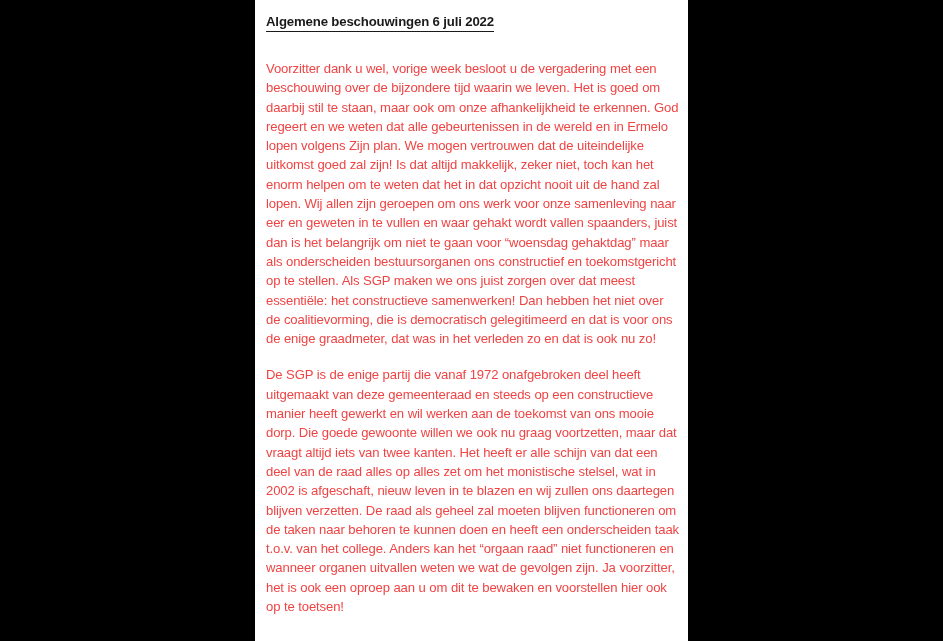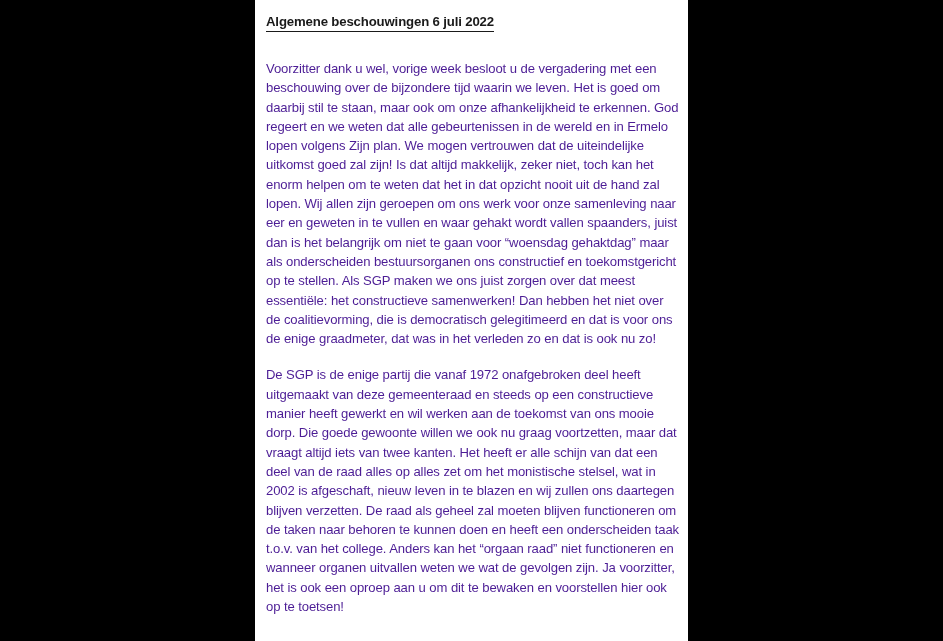--- a/index.html
+++ b/index.html
@@ -62,21 +62,21 @@
     display: inline-block;
     border-bottom: 1.4px solid #1a1a1a;
     padding-bottom: 1px;
     line-height: 17px;
     white-space: nowrap;
   }
 
   .doc-paragraph {
     font-family: "Liberation Sans", sans-serif;
     font-size: 13.1px;
-    color: #4c1d95;
+    color: #ef4444;
     line-height: 19.3px;
     margin: 0;
     text-align: left;
     letter-spacing: -0.12px;
     word-spacing: 0.1px;
   }
 
   
   #para-1 { margin-top: 27px; }
   #para-2 { margin-top: 17px; }

